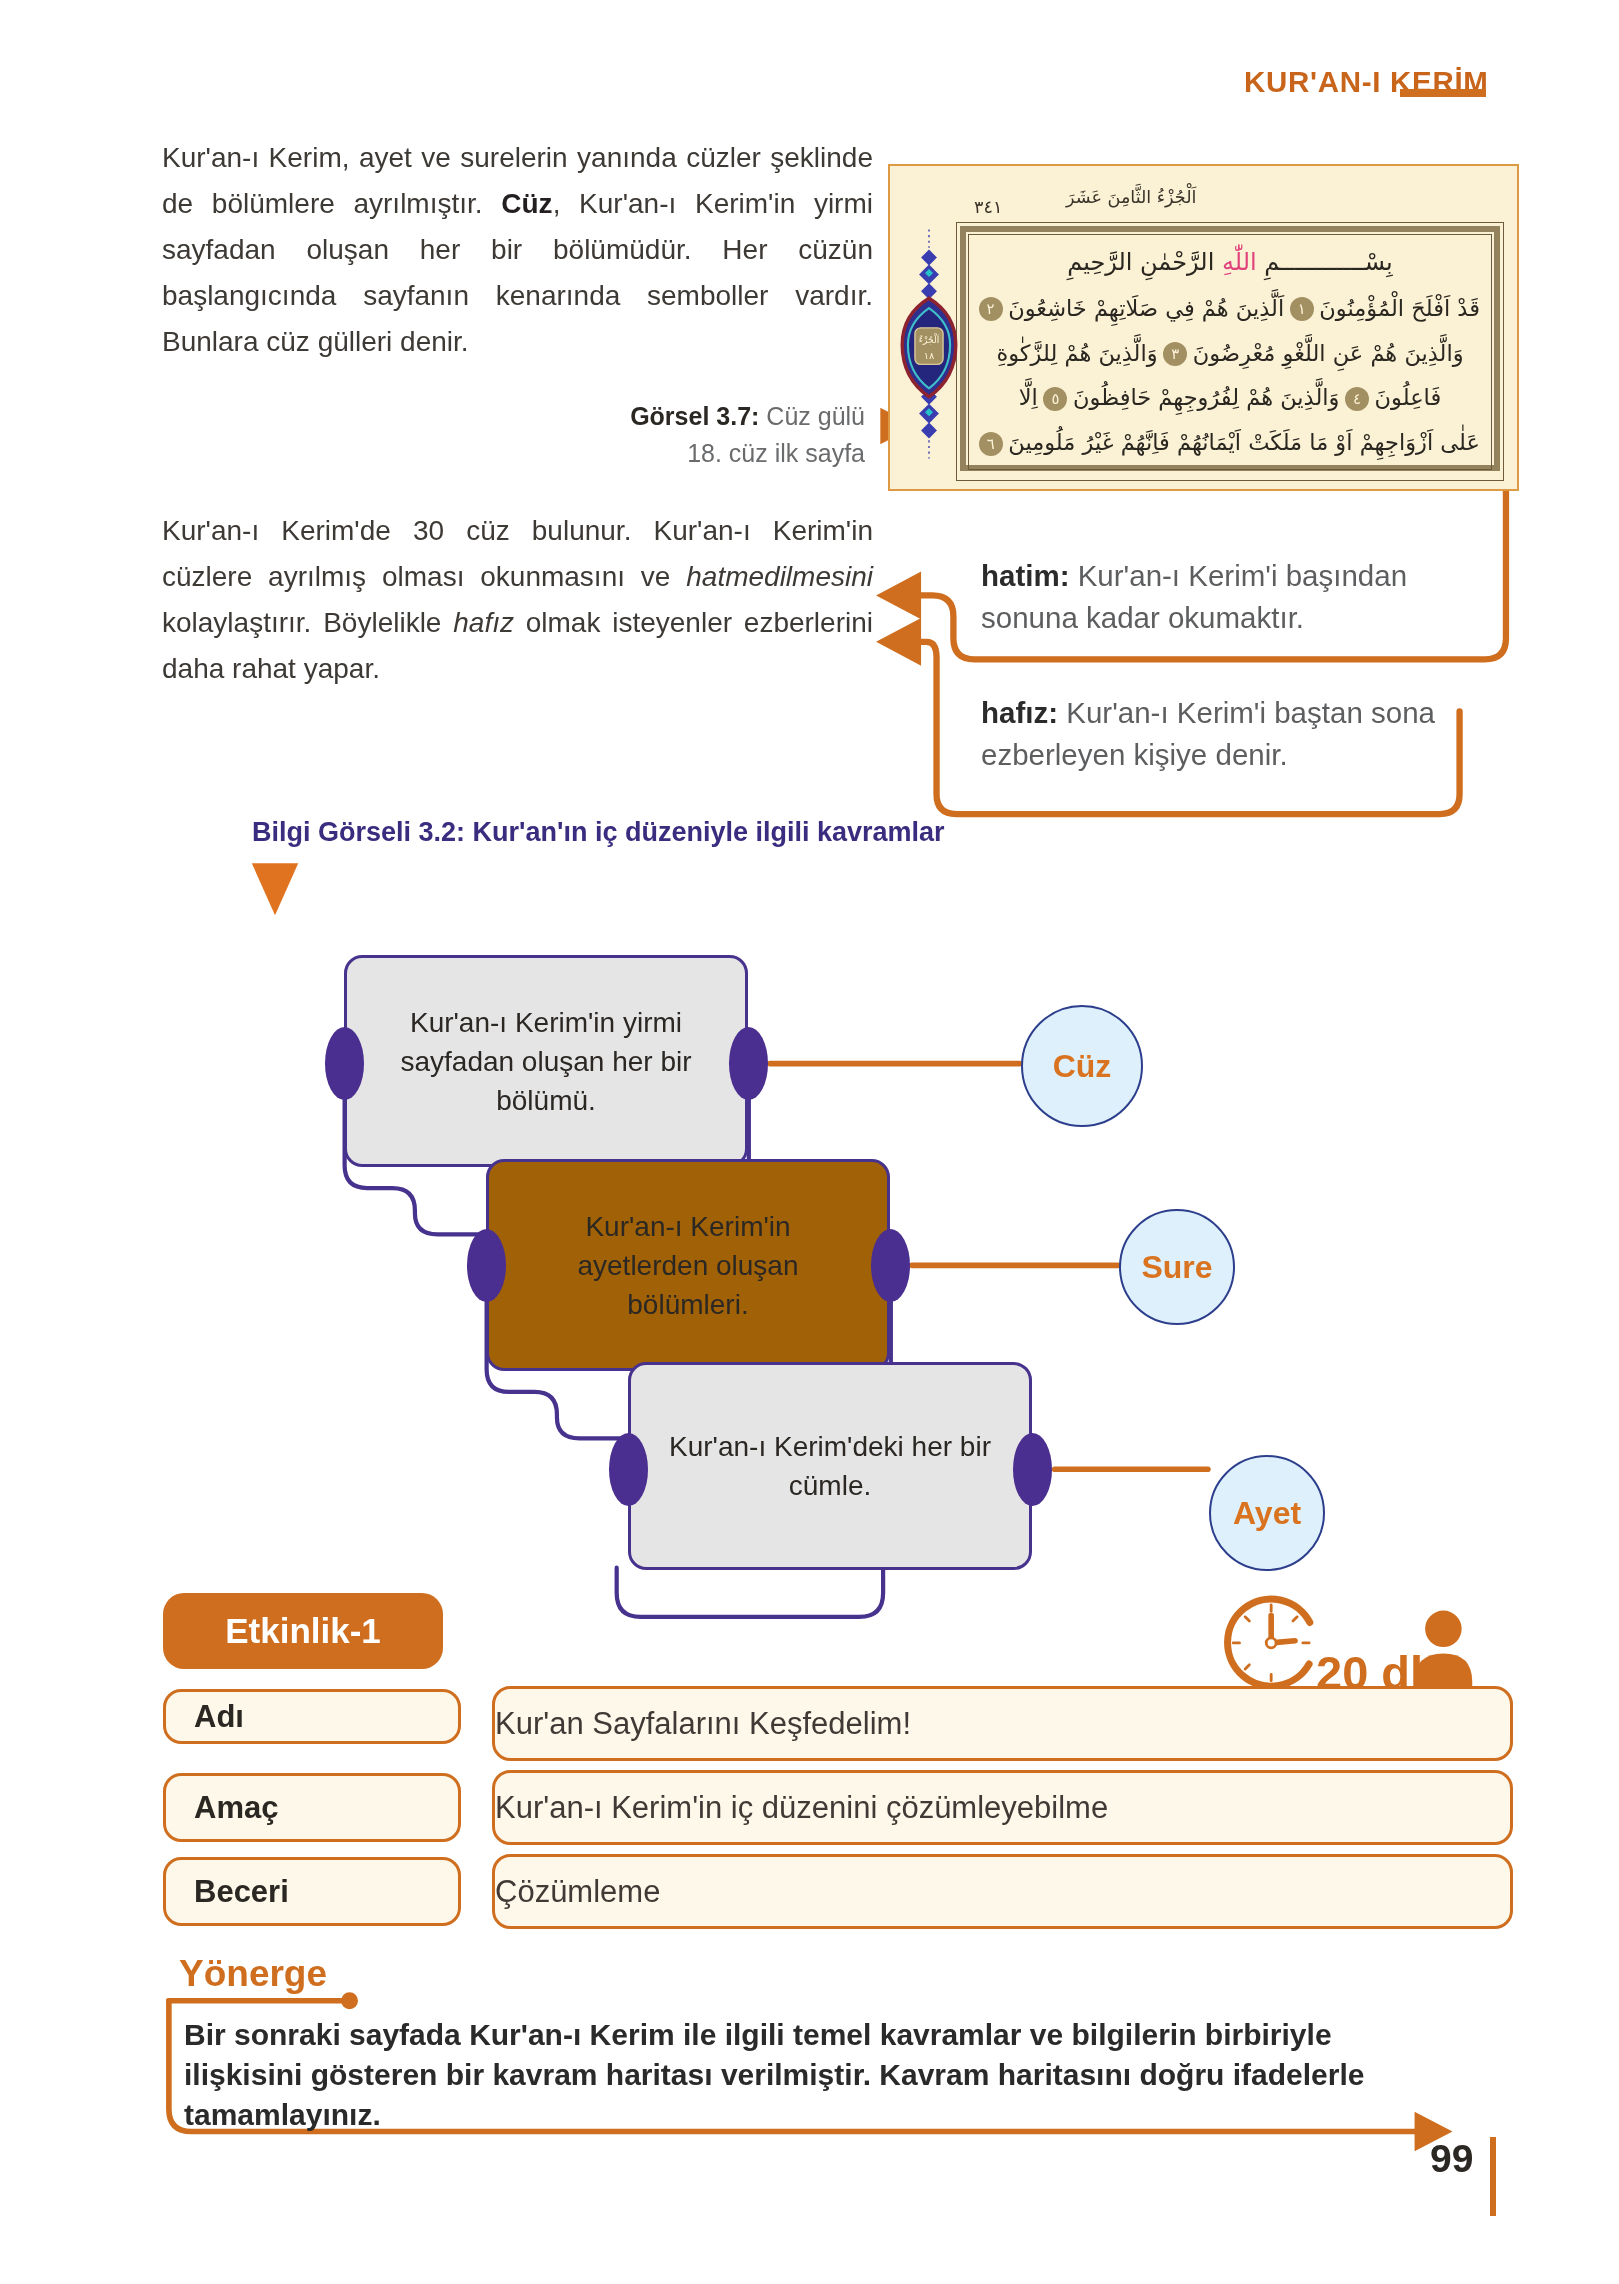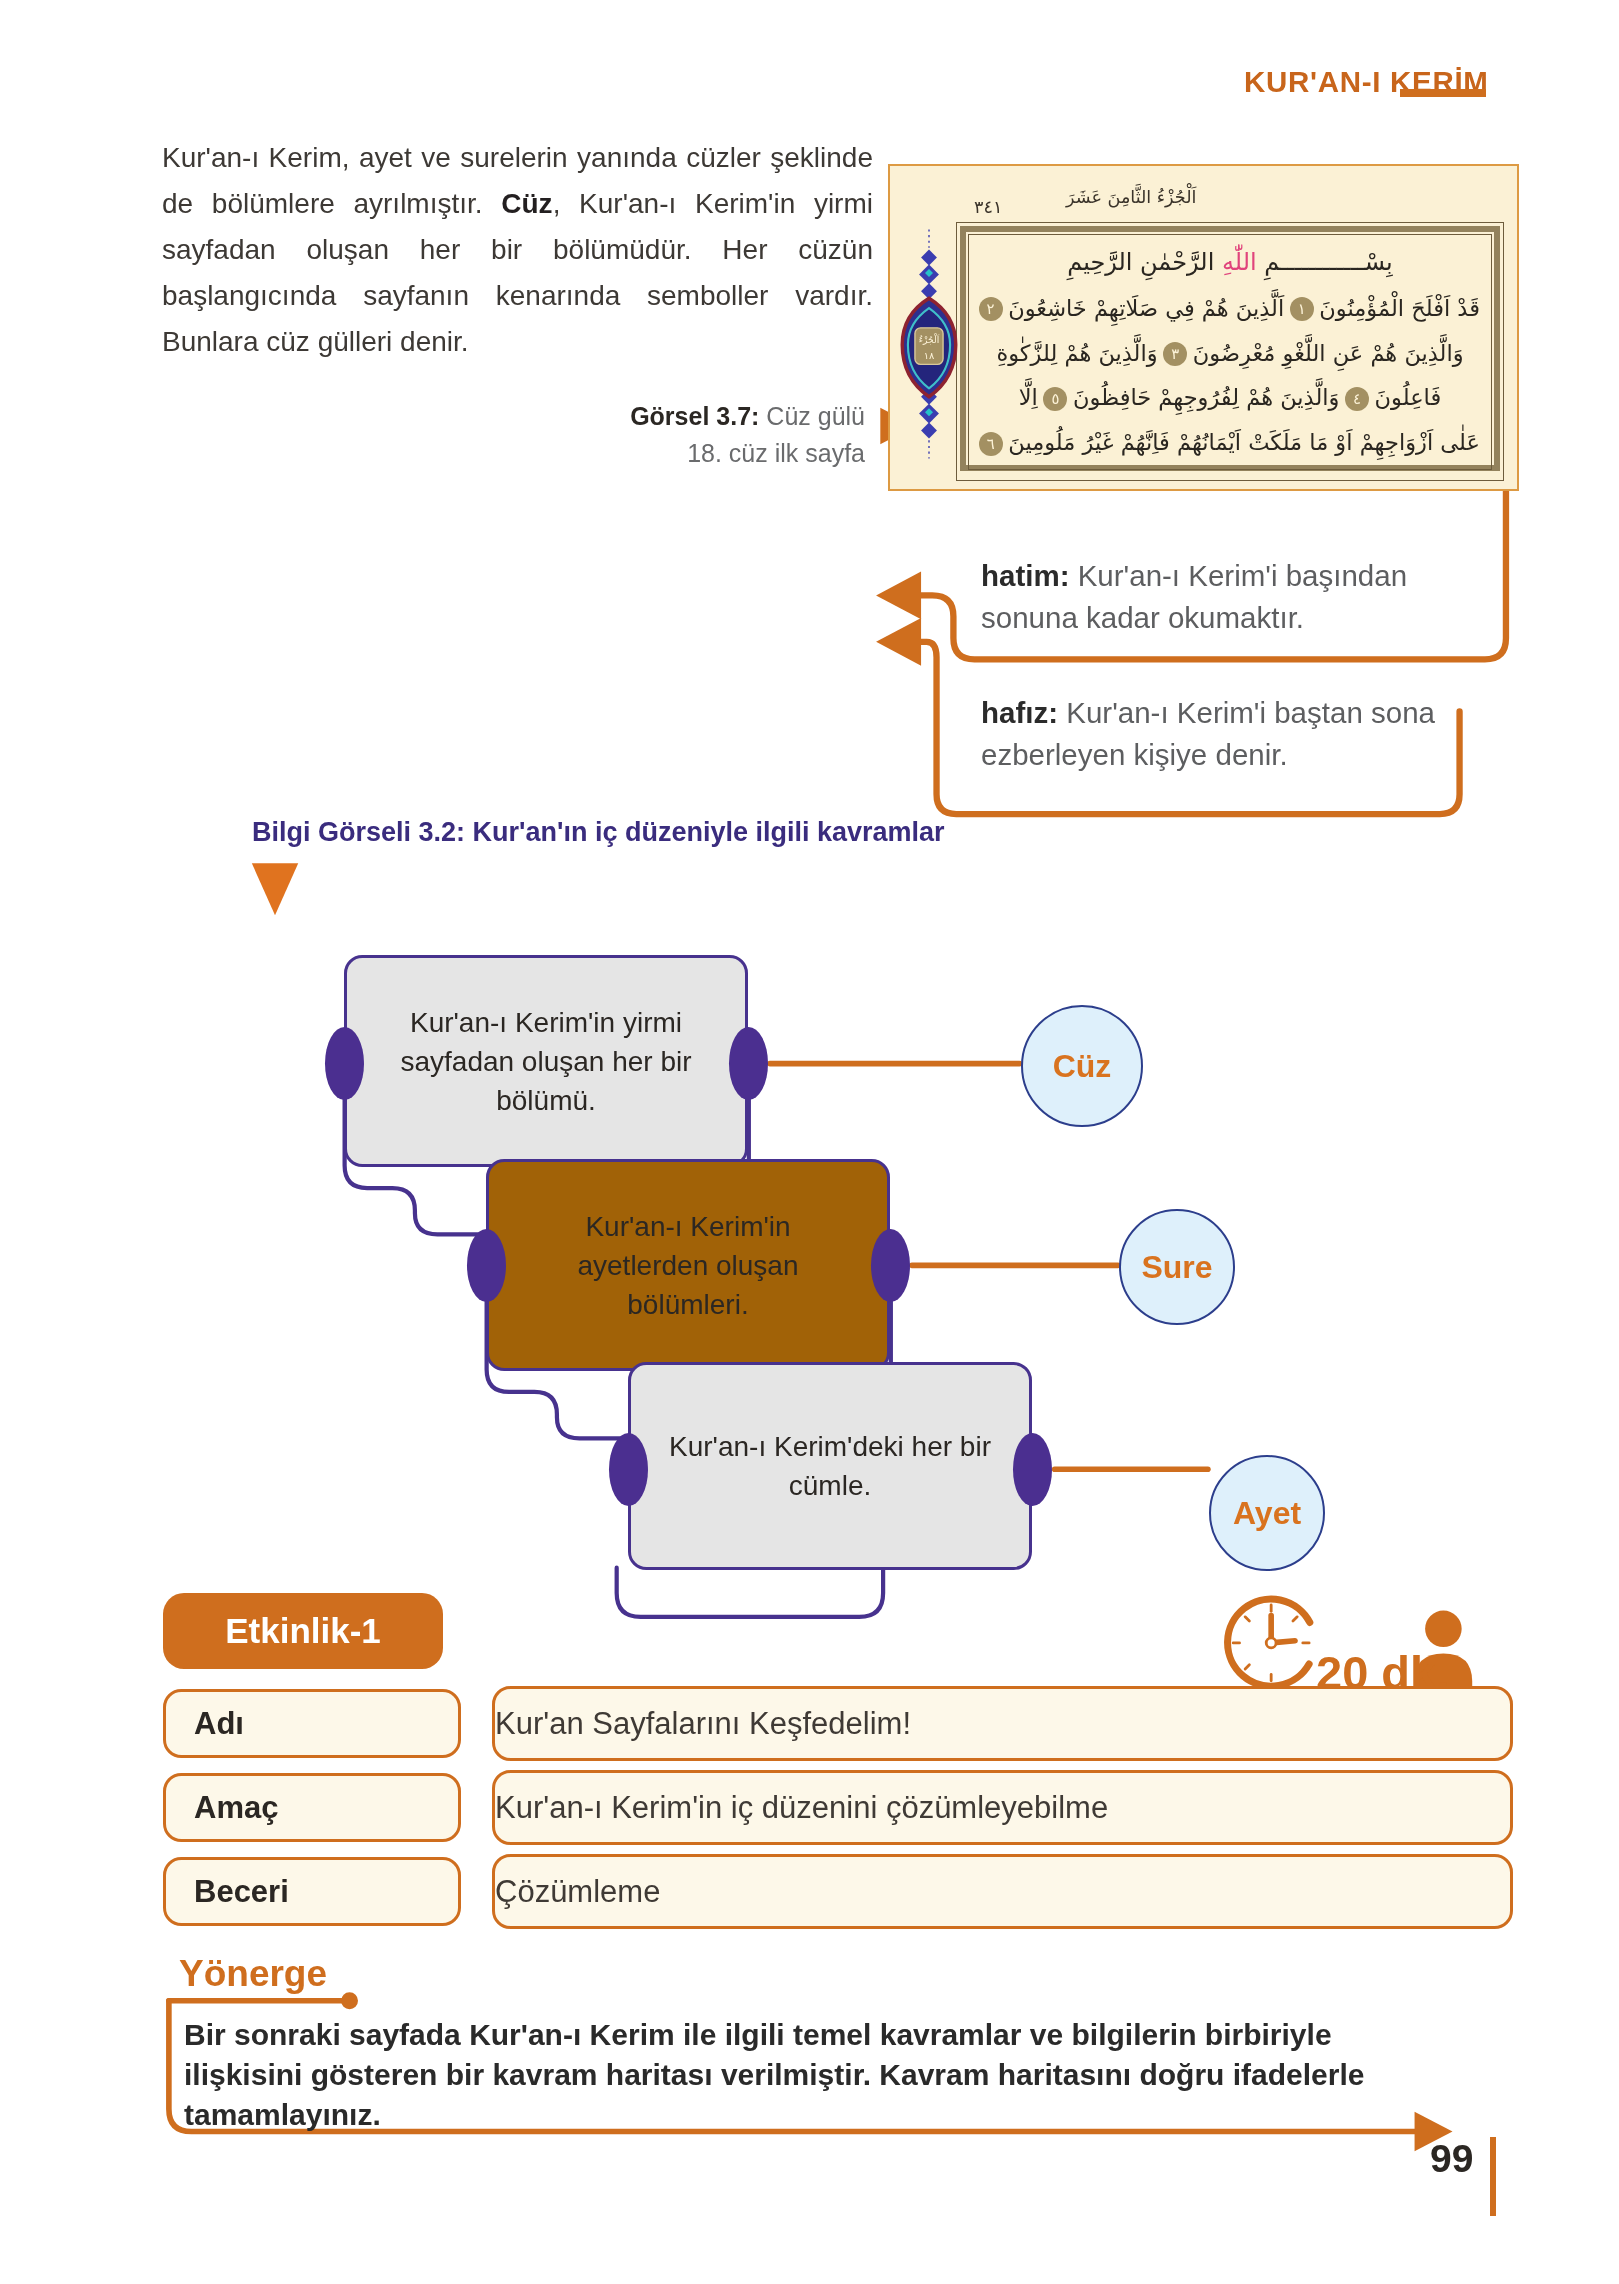--- a/index.html
+++ b/index.html
@@ -165,20 +165,21 @@
       <text x="44" y="164" text-anchor="middle" font-size="13" fill="#fdf3d8" font-family="DejaVu Sans, sans-serif">اَلْجُزْءُ</text>
       <text x="44" y="186" text-anchor="middle" font-size="14" fill="#fdf3d8" font-family="DejaVu Sans, sans-serif">١٨</text>
     </svg>
   </div>
 
   <div class="abs caption" style="left:492px;top:398px;width:373px;">
     <div><b>Görsel 3.7:</b><span> Cüz gülü</span></div>
     <div>18. cüz ilk sayfa</div>
   </div>
 
+  <p class="abs para" style="left:162px;top:508px;width:711px;margin:0;"><span>Kur'an-ı Kerim'de 30 cüz bulunur. Kur'an-ı Kerim'in cüzlere ayrılmış olması okunmasını ve </span><i>hatmedilmesini</i><span> kolaylaştırır. Böylelikle </span><i>hafız</i><span> olmak isteyenler ezberlerini daha rahat yapar.</span></p>
 
   <div class="abs def" style="left:981px;top:555px;width:492px;"><b>hatim:</b><span> Kur'an-ı Kerim'i başından sonuna kadar okumaktır.</span></div>
   <div class="abs def" style="left:981px;top:692px;width:492px;"><b>hafız:</b><span> Kur'an-ı Kerim'i baştan sona ezberleyen kişiye denir.</span></div>
 
   <div class="abs info-title" style="left:252px;top:817px;">Bilgi Görseli 3.2: Kur'an'ın iç düzeniyle ilgili kavramlar</div>
 
   <div class="abs cbox blue" style="left:344px;top:955px;width:404px;height:212px;">Kur'an-ı Kerim'in yirmi sayfadan oluşan her bir bölümü.</div>
   <div class="abs cbox white" style="left:486px;top:1159px;width:404px;height:212px;">Kur'an-ı Kerim'in ayetlerden oluşan bölümleri.</div>
   <div class="abs cbox blue" style="left:628px;top:1362px;width:404px;height:208px;">Kur'an-ı Kerim'deki her bir cümle.</div>
 
@@ -189,21 +190,21 @@
   <div class="abs conn" style="left:609px;top:1433px;width:39px;height:73px;"></div>
   <div class="abs conn" style="left:1013px;top:1433px;width:39px;height:73px;"></div>
 
   <div class="abs ccirc" style="left:1021px;top:1005px;width:118px;height:118px;">Cüz</div>
   <div class="abs ccirc" style="left:1119px;top:1209px;width:112px;height:112px;">Sure</div>
   <div class="abs ccirc" style="left:1209px;top:1455px;width:112px;height:112px;">Ayet</div>
 
   <div class="abs badge" style="left:163px;top:1593px;width:280px;height:76px;">Etkinlik-1</div>
   <div class="abs dur" style="left:1316px;top:1645px;">20 dk.</div>
 
-  <div class="abs rowbox" style="left:163px;top:1689px;width:298px;height:69px;">
+  <div class="abs rowbox" style="left:163px;top:1689px;width:298px;height:55px;">
       <span class="lbl">Adı</span>
     </div>
   <div class="abs rowbox" style="left:492px;top:1686px;width:1021px;height:75px;">
       <span class="val">Kur'an Sayfalarını Keşfedelim!</span>
     </div>
 
   <div class="abs rowbox" style="left:163px;top:1773px;width:298px;height:69px;">
       <span class="lbl">Amaç</span>
     </div>
   <div class="abs rowbox" style="left:492px;top:1770px;width:1021px;height:75px;">

